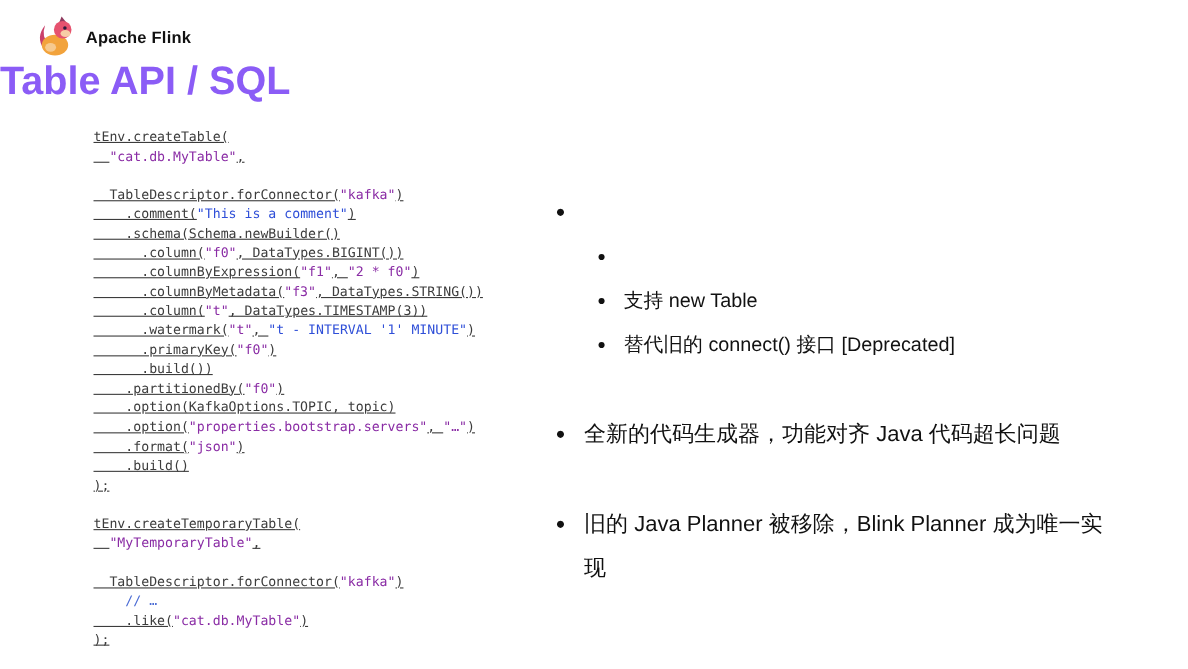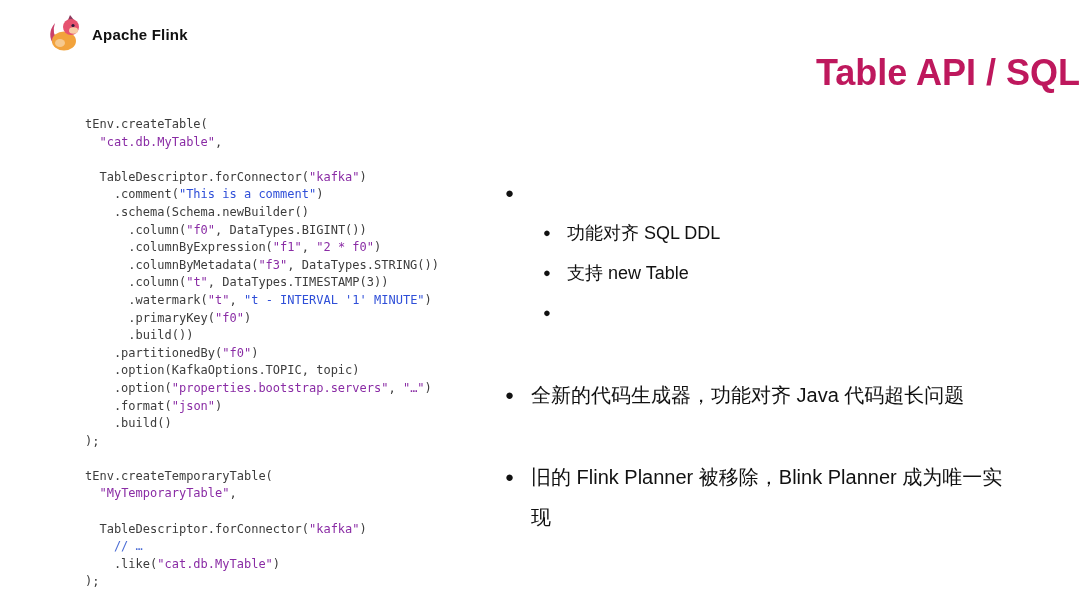--- a/index.html
+++ b/index.html
@@ -8,48 +8,48 @@
     position: relative;
     background: #ffffff;
     font-family: "Liberation Sans", "DejaVu Sans", sans-serif;
     color: #1a1a1a;
     overflow: hidden;
   }
 
   
   .brand {
     position: absolute;
-    left: 44px; top: 14px;
+    left: 30px; top: 14px;
     display: flex; align-items: center; gap: 8px;
   }
   .brand svg { width: 40px; height: 40px; display: block; }
   .brand-name { font-size: 15px; font-weight: 700; color: #111; letter-spacing: 0.2px; }
 
   
   .slide-title {
     position: absolute;
     left: 0; right: 0; top: 52px;
-    text-align: right;
+    text-align: left;
     font-size: 36px;
     font-weight: 700;
-    color: #be185d;
+    color: #8b5cf6;
   }
 
   
   .code-block {
     position: absolute;
     left: 85px; top: 116px;
     font-family: "DejaVu Sans Mono", "Liberation Mono", monospace;
     font-size: 12px;
     line-height: 17.6px;
     white-space: pre;
     color: #3c3c3c;
   }
   .code-line { height: 17.6px; }
-  .tok-plain   { color: #3c3c3c; }
+  .tok-plain   { color: #3c3c3c; text-decoration: underline; }
   .tok-str     { color: #8a2ca5; }
   .tok-blue    { color: #2f4fd8; }
   .tok-comment { color: #4a6bd4; }
 
   
   .bullets {
     position: absolute;
     left: 505px; top: 173px;
     width: 510px;
   }
@@ -80,30 +80,30 @@
 <div class="slide-title">Table API / SQL</div>
 
 <div class="code-block"><div class="code-line"><span class="tok-plain">tEnv.createTable(</span></div><div class="code-line"><span class="tok-plain">  </span><span class="tok-str">"cat.db.MyTable"</span><span class="tok-plain">,</span></div><div class="code-line">&nbsp;</div><div class="code-line"><span class="tok-plain">  TableDescriptor.forConnector(</span><span class="tok-str">"kafka"</span><span class="tok-plain">)</span></div><div class="code-line"><span class="tok-plain">    .comment(</span><span class="tok-blue">"This is a comment"</span><span class="tok-plain">)</span></div><div class="code-line"><span class="tok-plain">    .schema(Schema.newBuilder()</span></div><div class="code-line"><span class="tok-plain">      .column(</span><span class="tok-str">"f0"</span><span class="tok-plain">, DataTypes.BIGINT())</span></div><div class="code-line"><span class="tok-plain">      .columnByExpression(</span><span class="tok-str">"f1"</span><span class="tok-plain">, </span><span class="tok-str">"2 * f0"</span><span class="tok-plain">)</span></div><div class="code-line"><span class="tok-plain">      .columnByMetadata(</span><span class="tok-str">"f3"</span><span class="tok-plain">, DataTypes.STRING())</span></div><div class="code-line"><span class="tok-plain">      .column(</span><span class="tok-str">"t"</span><span class="tok-plain">, DataTypes.TIMESTAMP(3))</span></div><div class="code-line"><span class="tok-plain">      .watermark(</span><span class="tok-str">"t"</span><span class="tok-plain">, </span><span class="tok-blue">"t - INTERVAL '1' MINUTE"</span><span class="tok-plain">)</span></div><div class="code-line"><span class="tok-plain">      .primaryKey(</span><span class="tok-str">"f0"</span><span class="tok-plain">)</span></div><div class="code-line"><span class="tok-plain">      .build())</span></div><div class="code-line"><span class="tok-plain">    .partitionedBy(</span><span class="tok-str">"f0"</span><span class="tok-plain">)</span></div><div class="code-line"><span class="tok-plain">    .option(KafkaOptions.TOPIC, topic)</span></div><div class="code-line"><span class="tok-plain">    .option(</span><span class="tok-str">"properties.bootstrap.servers"</span><span class="tok-plain">, </span><span class="tok-str">"…"</span><span class="tok-plain">)</span></div><div class="code-line"><span class="tok-plain">    .format(</span><span class="tok-str">"json"</span><span class="tok-plain">)</span></div><div class="code-line"><span class="tok-plain">    .build()</span></div><div class="code-line"><span class="tok-plain">);</span></div><div class="code-line">&nbsp;</div><div class="code-line"><span class="tok-plain">tEnv.createTemporaryTable(</span></div><div class="code-line"><span class="tok-plain">  </span><span class="tok-str">"MyTemporaryTable"</span><span class="tok-plain">,</span></div><div class="code-line">&nbsp;</div><div class="code-line"><span class="tok-plain">  TableDescriptor.forConnector(</span><span class="tok-str">"kafka"</span><span class="tok-plain">)</span></div><div class="code-line"><span class="tok-comment">    // …</span></div><div class="code-line"><span class="tok-plain">    .like(</span><span class="tok-str">"cat.db.MyTable"</span><span class="tok-plain">)</span></div><div class="code-line"><span class="tok-plain">);</span></div></div>
 
 <div class="bullets">
   <div class="bullet b-l1">
     <span class="dot">●</span>
   </div>
   <div class="bullet b-l2">
     <span class="dot">●</span>
-    <span>功能对齐 SQL DDL</span>
   </div>
   <div class="bullet b-l2">
     <span class="dot">●</span>
     <span>支持 new Table</span>
   </div>
   <div class="bullet b-l2">
     <span class="dot">●</span>
+    <span>替代旧的 connect() 接口 [Deprecated]</span>
   </div>
   <div class="bullet b-l1 gap-big">
     <span class="dot">●</span>
     <span>全新的代码生成器，功能对齐 Java 代码超长问题</span>
   </div>
   <div class="bullet b-l1 gap-big">
     <span class="dot">●</span>
-    <span>旧的 Flink Planner 被移除，Blink Planner 成为唯一实现</span>
+    <span>旧的 Java Planner 被移除，Blink Planner 成为唯一实现</span>
   </div>
 </div>
 
 </body></html>

